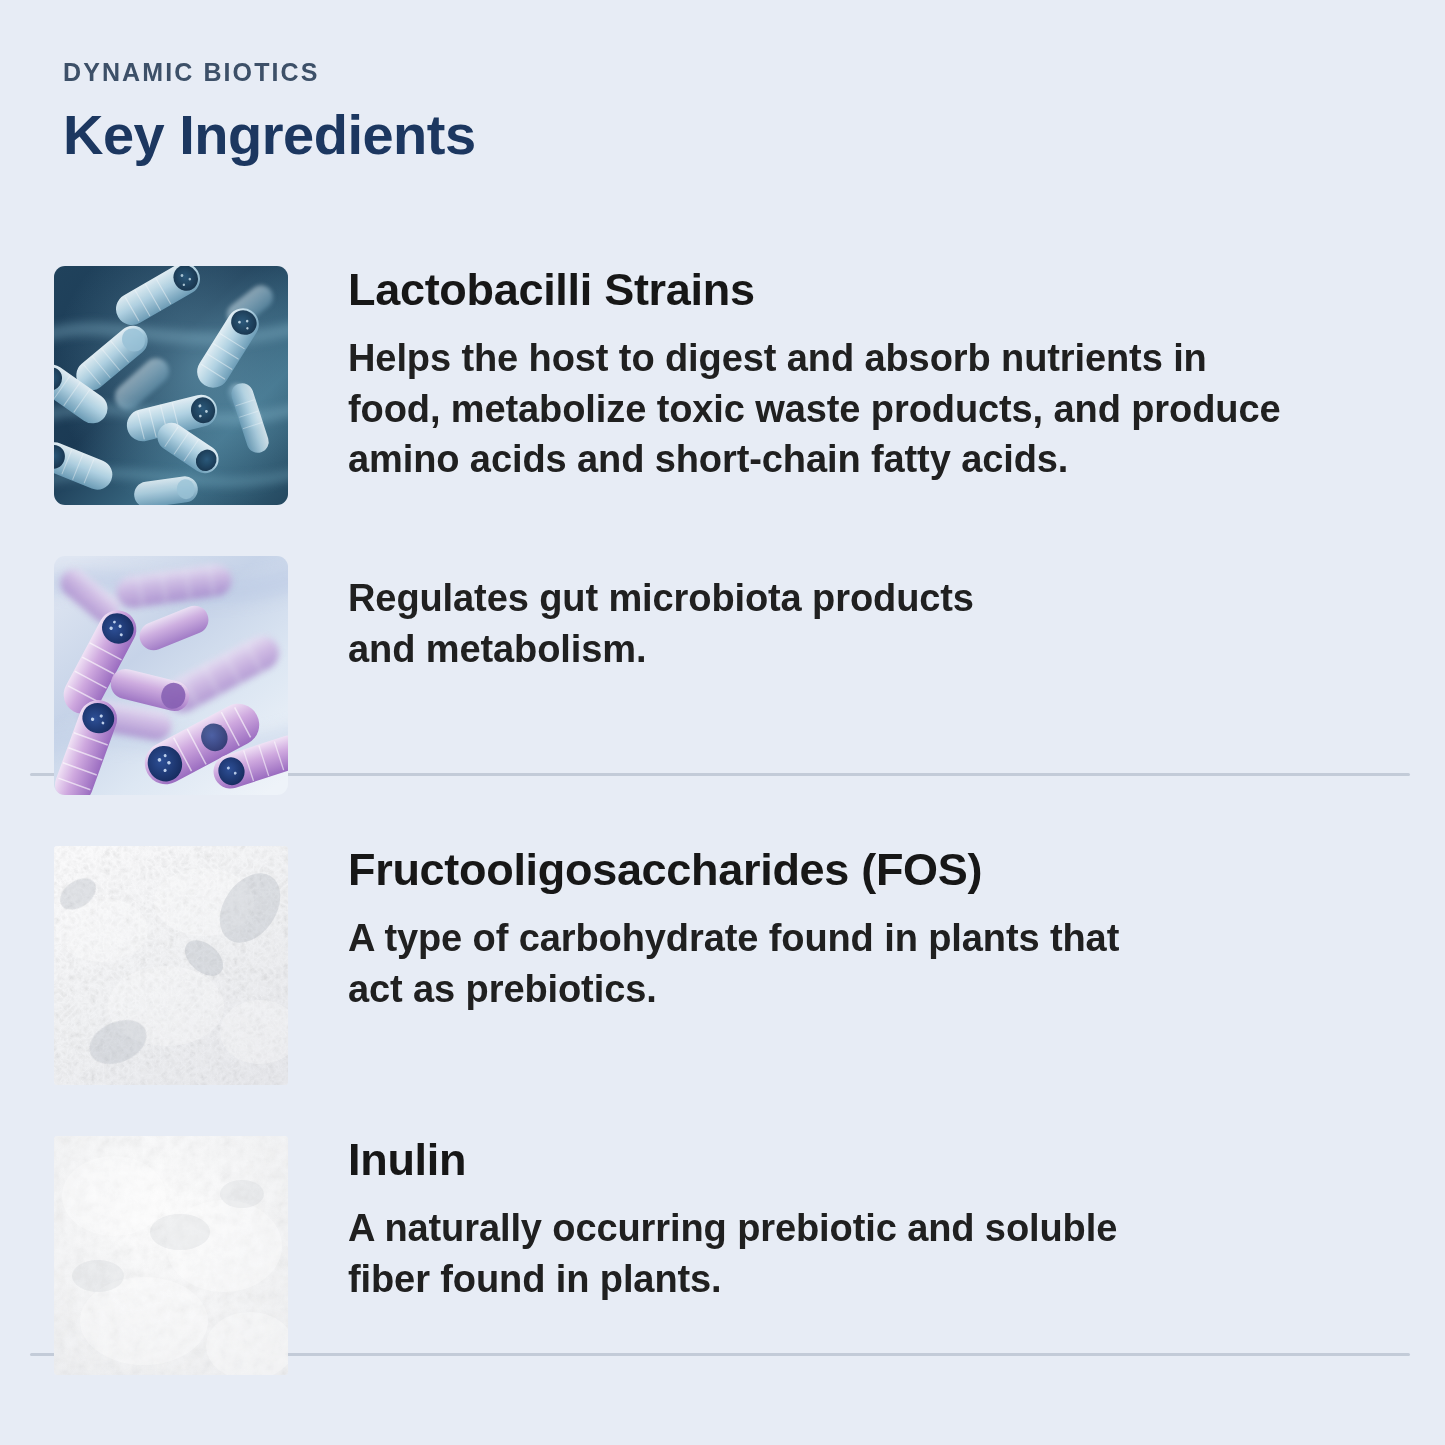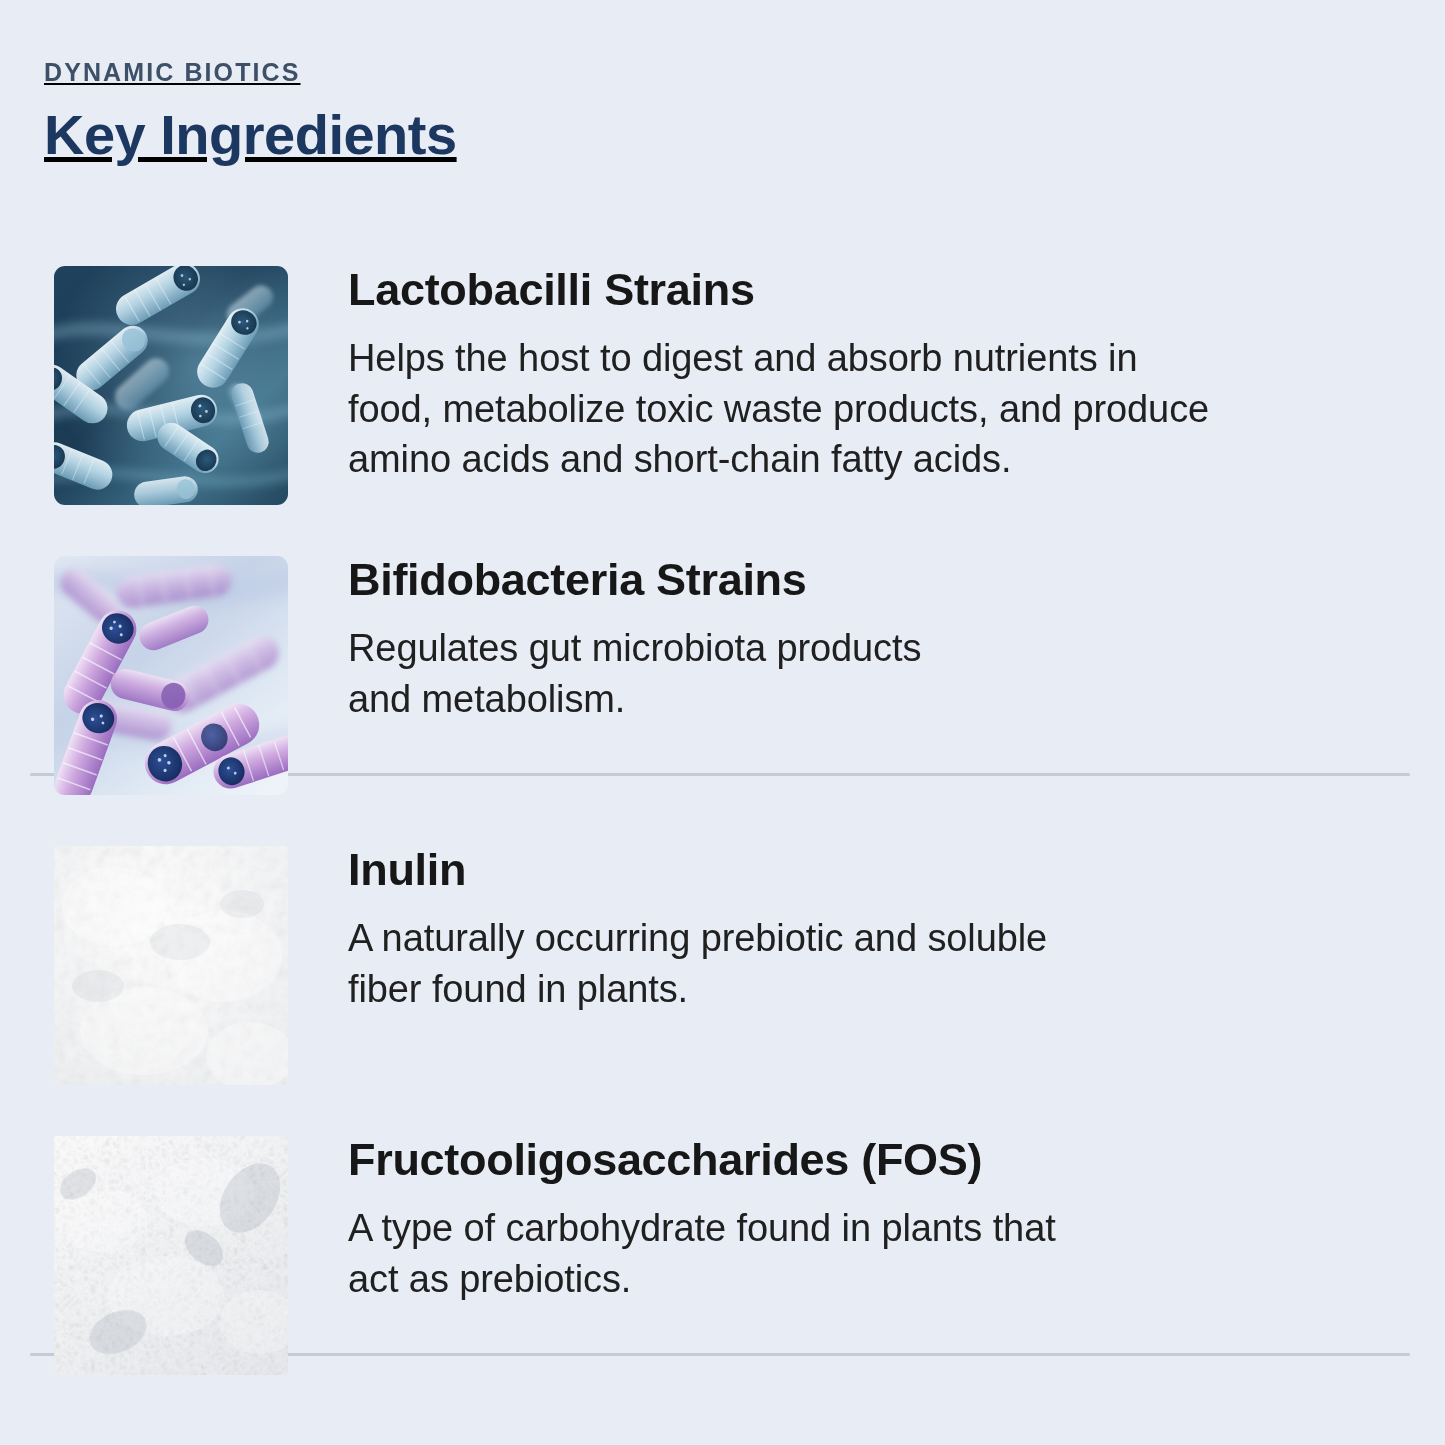--- a/index.html
+++ b/index.html
@@ -9,21 +9,21 @@
     font-family:"Liberation Sans", sans-serif;
     overflow:hidden;
   }
   .page {
     position:relative;
     width:1445px; height:1445px;
     background:#e7ecf5;
   }
 
   
-  .header { position:absolute; left:44px; top:60px;text-decoration:underline; }
+  .header { position:absolute; left:63px; top:60px; }
   .eyebrow {
     font-size:25px;
     font-weight:bold;
     letter-spacing:2.1px;
     color:#3d5068;
     line-height:1;
   }
   .title {
     margin-top:22px;
     font-size:56px;
@@ -61,21 +61,21 @@
   .item-title {
     font-size:45px;
     font-weight:bold;
     color:#171717;
     line-height:1.12;
     letter-spacing:-0.3px;
   }
   .item-desc {
     margin-top:18px;
     font-size:38px;
-    font-weight:normal;
+    font-weight:bold;
     color:#202020;
     line-height:1.33;
     white-space:pre-line;
     letter-spacing:-0.1px;
   }
 
   .divider {
     position:absolute;
     left:30px;
     width:1380px;
@@ -396,25 +396,72 @@
               <ellipse cx="24" cy="0" rx="12" ry="13" fill="#7f56ae" opacity="0.9"></ellipse>
             </g>
 
             <g transform="translate(120,72) rotate(-22)" opacity="0.85">
               <rect x="-36" y="-14" width="72" height="28" rx="14" fill="url(#rodP)"></rect>
             </g>
           </g>
         </svg>
       </div>
       <div class="texts">
-        <div class="item-title">Bifidobacteria Strains</div>
         <div class="item-desc">Regulates gut microbiota products
 and metabolism.</div>
       </div>
       <div class="divider d2"></div>
+    </div>
+
+    <div class="row">
+      <div class="thumb-wrap square">
+        <svg viewBox="0 0 234 239" preserveAspectRatio="none" aria-hidden="true">
+          <defs>
+            <filter id="powB" x="0" y="0" width="100%" height="100%">
+              <feTurbulence type="fractalNoise" baseFrequency="0.055 0.07" numOctaves="5" seed="41" result="nb"></feTurbulence>
+              <feColorMatrix in="nb" type="matrix" values="0 0 0 0 0.90
+                        0 0 0 0 0.908
+                        0 0 0 0 0.918
+                        0 0 0 0 0"></feColorMatrix>
+            </filter>
+            <filter id="powB2" x="0" y="0" width="100%" height="100%">
+              <feTurbulence type="turbulence" baseFrequency="0.14" numOctaves="3" seed="5" result="nb2"></feTurbulence>
+              <feColorMatrix in="nb2" type="saturate" values="0"></feColorMatrix>
+              <feComponentTransfer>
+                <feFuncA type="linear" slope="0.42" intercept="0"></feFuncA>
+              </feComponentTransfer>
+            </filter>
+            <linearGradient id="fosGlow" x1="0.2" y1="0" x2="0.85" y2="1">
+              <stop offset="0%" stop-color="#fbfbfc"></stop>
+              <stop offset="50%" stop-color="#f2f3f5"></stop>
+              <stop offset="100%" stop-color="#e9eaee"></stop>
+            </linearGradient>
+          </defs>
+          <rect width="234" height="239" fill="url(#fosGlow)"></rect>
+          <rect width="234" height="239" filter="url(#powB)" opacity="0.9"></rect>
+          <rect width="234" height="239" filter="url(#powB2)" opacity="0.45"></rect>
+          <g opacity="0.26">
+            <ellipse cx="48" cy="84" rx="46" ry="32" fill="#ffffff"></ellipse>
+            <ellipse cx="150" cy="56" rx="50" ry="34" fill="#ffffff"></ellipse>
+            <ellipse cx="112" cy="160" rx="58" ry="40" fill="#ffffff"></ellipse>
+            <ellipse cx="206" cy="186" rx="40" ry="32" fill="#ffffff"></ellipse>
+          </g>
+          <g opacity="0.22" fill="#8f97a3">
+            <ellipse cx="196" cy="62" rx="26" ry="38" transform="rotate(34 196 62)"></ellipse>
+            <ellipse cx="64" cy="196" rx="30" ry="20" transform="rotate(-24 64 196)"></ellipse>
+            <ellipse cx="150" cy="112" rx="22" ry="14" transform="rotate(40 150 112)"></ellipse>
+            <ellipse cx="24" cy="48" rx="20" ry="13" transform="rotate(-35 24 48)"></ellipse>
+          </g>
+        </svg>
+      </div>
+      <div class="texts">
+        <div class="item-title">Fructooligosaccharides (FOS)</div>
+        <div class="item-desc">A type of carbohydrate found in plants that
+act as prebiotics.</div>
+      </div>
     </div>
 
     <div class="row">
       <div class="thumb-wrap square">
         <svg viewBox="0 0 234 239" preserveAspectRatio="none" aria-hidden="true">
           <defs>
             <filter id="powA" x="0" y="0" width="100%" height="100%">
               <feTurbulence type="fractalNoise" baseFrequency="0.035 0.05" numOctaves="5" seed="7" result="n"></feTurbulence>
               <feColorMatrix in="n" type="matrix" values="0 0 0 0 0.955
                         0 0 0 0 0.962
@@ -454,62 +501,14 @@
         </svg>
       </div>
       <div class="texts">
         <div class="item-title">Inulin</div>
         <div class="item-desc">A naturally occurring prebiotic and soluble
 fiber found in plants.</div>
       </div>
 
     </div>
 
-    <div class="row">
-      <div class="thumb-wrap square">
-        <svg viewBox="0 0 234 239" preserveAspectRatio="none" aria-hidden="true">
-          <defs>
-            <filter id="powB" x="0" y="0" width="100%" height="100%">
-              <feTurbulence type="fractalNoise" baseFrequency="0.055 0.07" numOctaves="5" seed="41" result="nb"></feTurbulence>
-              <feColorMatrix in="nb" type="matrix" values="0 0 0 0 0.90
-                        0 0 0 0 0.908
-                        0 0 0 0 0.918
-                        0 0 0 0 0"></feColorMatrix>
-            </filter>
-            <filter id="powB2" x="0" y="0" width="100%" height="100%">
-              <feTurbulence type="turbulence" baseFrequency="0.14" numOctaves="3" seed="5" result="nb2"></feTurbulence>
-              <feColorMatrix in="nb2" type="saturate" values="0"></feColorMatrix>
-              <feComponentTransfer>
-                <feFuncA type="linear" slope="0.42" intercept="0"></feFuncA>
-              </feComponentTransfer>
-            </filter>
-            <linearGradient id="fosGlow" x1="0.2" y1="0" x2="0.85" y2="1">
-              <stop offset="0%" stop-color="#fbfbfc"></stop>
-              <stop offset="50%" stop-color="#f2f3f5"></stop>
-              <stop offset="100%" stop-color="#e9eaee"></stop>
-            </linearGradient>
-          </defs>
-          <rect width="234" height="239" fill="url(#fosGlow)"></rect>
-          <rect width="234" height="239" filter="url(#powB)" opacity="0.9"></rect>
-          <rect width="234" height="239" filter="url(#powB2)" opacity="0.45"></rect>
-          <g opacity="0.26">
-            <ellipse cx="48" cy="84" rx="46" ry="32" fill="#ffffff"></ellipse>
-            <ellipse cx="150" cy="56" rx="50" ry="34" fill="#ffffff"></ellipse>
-            <ellipse cx="112" cy="160" rx="58" ry="40" fill="#ffffff"></ellipse>
-            <ellipse cx="206" cy="186" rx="40" ry="32" fill="#ffffff"></ellipse>
-          </g>
-          <g opacity="0.22" fill="#8f97a3">
-            <ellipse cx="196" cy="62" rx="26" ry="38" transform="rotate(34 196 62)"></ellipse>
-            <ellipse cx="64" cy="196" rx="30" ry="20" transform="rotate(-24 64 196)"></ellipse>
-            <ellipse cx="150" cy="112" rx="22" ry="14" transform="rotate(40 150 112)"></ellipse>
-            <ellipse cx="24" cy="48" rx="20" ry="13" transform="rotate(-35 24 48)"></ellipse>
-          </g>
-        </svg>
-      </div>
-      <div class="texts">
-        <div class="item-title">Fructooligosaccharides (FOS)</div>
-        <div class="item-desc">A type of carbohydrate found in plants that
-act as prebiotics.</div>
-      </div>
-    </div>
-
   </div>
 </div>
 
 </body></html>

